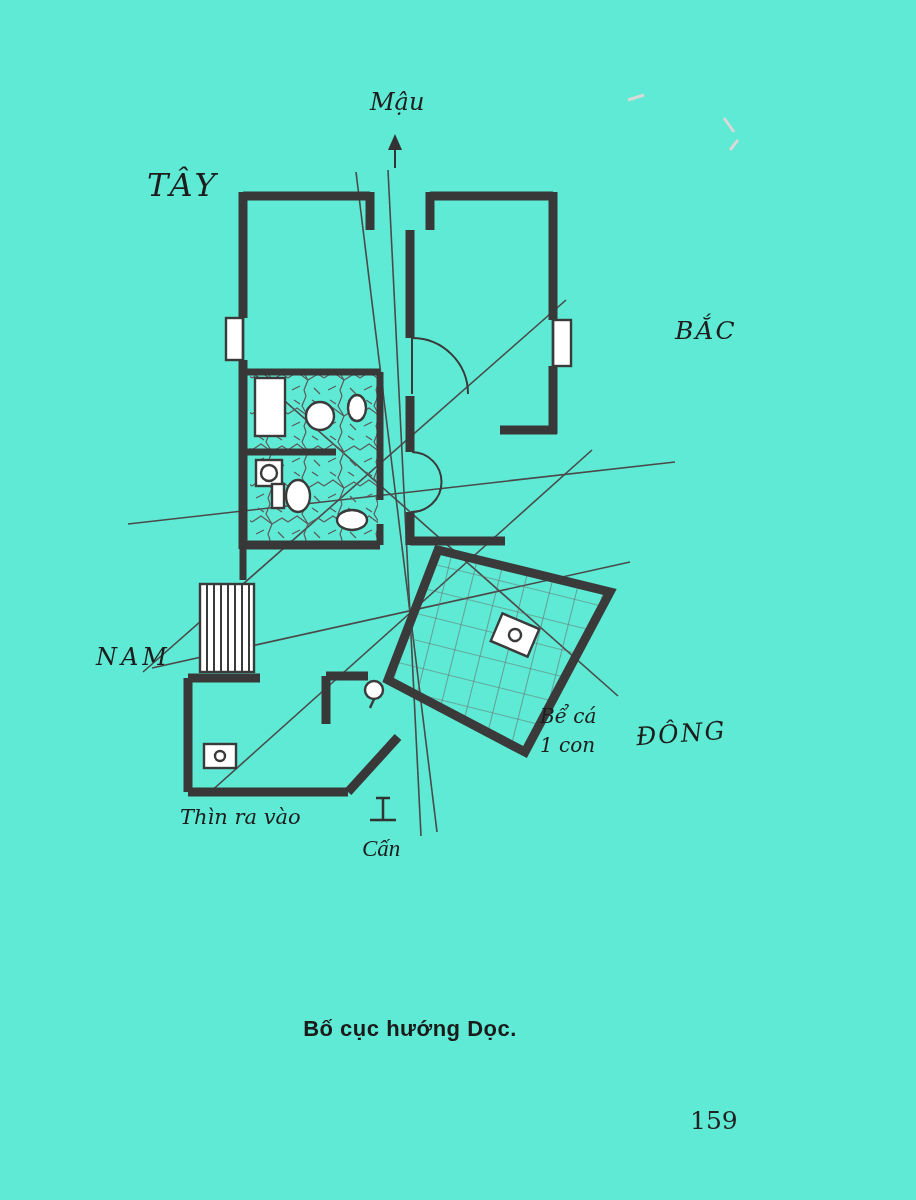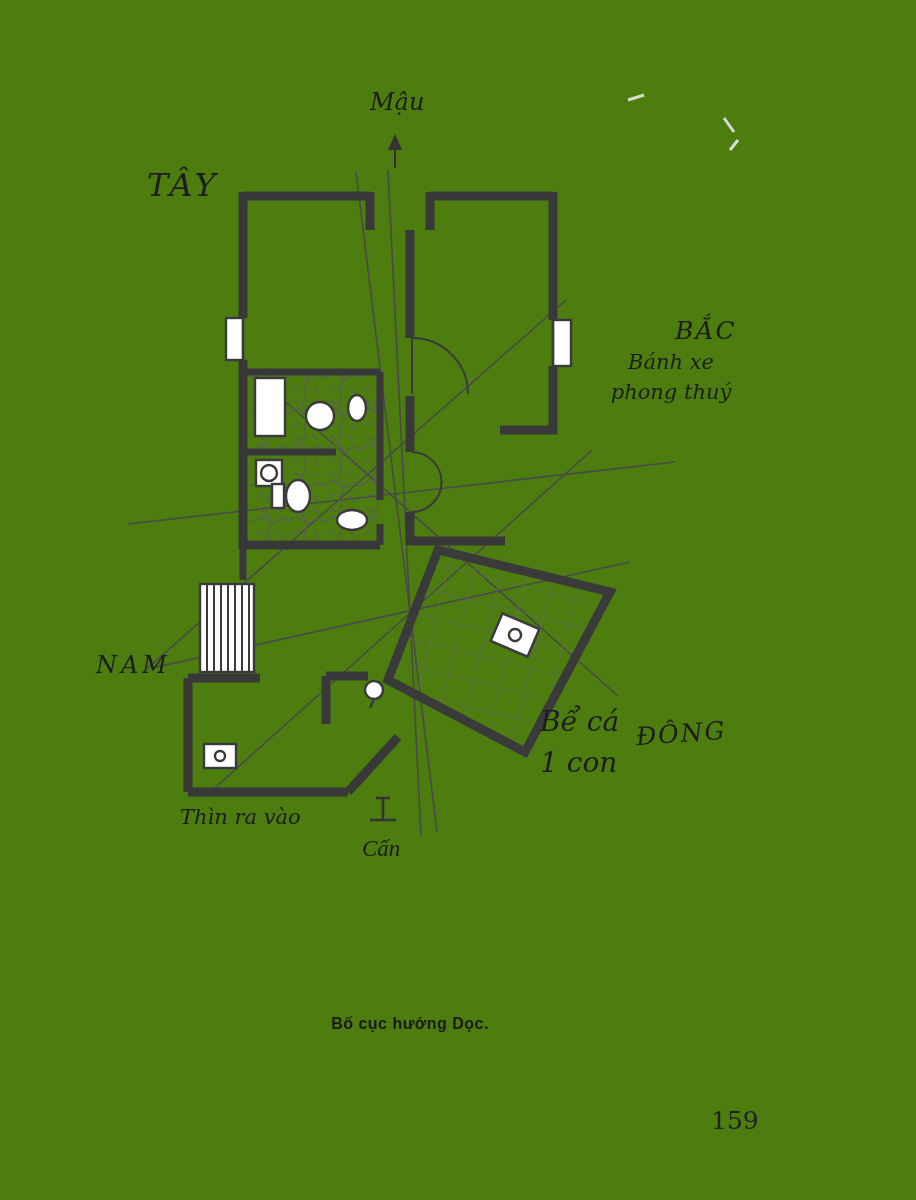--- a/index.html
+++ b/index.html
@@ -1,51 +1,51 @@
 <!DOCTYPE html>
 <html><head>
 <meta charset="utf-8">
 <style>
   html,body{margin:0;padding:0;background:#e8e8e6;}
   .page{
     position:relative;
     width:916px;height:1200px;
     margin:0 auto;
-    background:#4d7c0f;
+    background:#5eead4;
     font-family:"DejaVu Serif","Liberation Serif",serif;
     overflow:hidden;
     color:#1c1c1c;
   }
   .plan-svg{position:absolute;left:0;top:0;}
   .lbl{
     position:absolute;
     font-style:italic;
     color:#1d1d1d;
     white-space:nowrap;
     line-height:1.2;
   }
   .lbl-mau{left:370px;top:88px;font-size:24px;}
   .lbl-tay{left:147px;top:166px;font-size:32px;letter-spacing:3px;}
   .lbl-bac{left:627px;top:316px;font-size:25px;letter-spacing:2px;margin-left:48px;}
   .lbl-banhxe{left:586px;top:347px;width:170px;text-align:center;font-size:21px;line-height:1.45;}
-  .lbl-nam{left:96px;top:643px;font-size:24px;letter-spacing:4px;margin-top:8px;}
+  .lbl-nam{left:96px;top:643px;font-size:24px;letter-spacing:4px;}
   .lbl-dong{left:636px;top:719px;font-size:25px;letter-spacing:2px;transform:rotate(-4deg);}
-  .lbl-beca{left:540px;top:702px;font-size:28px;line-height:1.45;}
+  .lbl-beca{left:540px;top:702px;font-size:20px;line-height:1.45;}
   .lbl-nuoc{left:180px;top:805px;font-size:21px;}
   .lbl-can{left:362px;top:835px;font-size:23px;font-family:Liberation Serif, serif;}
   .caption{
     position:absolute;left:150px;top:1010px;width:520px;
     text-align:center;
     font-family:"Liberation Sans","DejaVu Sans",sans-serif;
-    font-weight:bold;font-size:16px;line-height:1.72;
+    font-weight:bold;font-size:22px;line-height:1.72;
     color:#1a1a1a;letter-spacing:0.5px;
   }
   .page-number{
     position:absolute;left:690px;top:1106px;
-    font-size:25px;color:#222;margin-left:21px;
+    font-size:25px;color:#222;
   }
 </style>
 </head>
 <body>
 
 <div class="page">
 
   <svg class="plan-svg" width="916" height="1200" viewBox="0 0 916 1200">
     <defs>
       <pattern id="tiles" width="36" height="36" patternUnits="userSpaceOnUse">
@@ -160,24 +160,20 @@
     <g stroke="#333" stroke-width="2.5" fill="none">
       <line x1="383" y1="798" x2="383" y2="820"></line>
       <line x1="370" y1="820" x2="396" y2="820"></line>
       <line x1="376" y1="798" x2="390" y2="798"></line>
     </g>
   </svg>
 
   <div class="lbl lbl-mau">Mậu</div>
   <div class="lbl lbl-tay">TÂY</div>
   <div class="lbl lbl-bac">BẮC</div>
-  <div class="lbl lbl-banhxe">
-    <span>Bánh xe</span><br>
-    <span>phong thuý</span>
-  </div>
   <div class="lbl lbl-nam">NAM</div>
   <div class="lbl lbl-dong">ĐÔNG</div>
   <div class="lbl lbl-beca">
     <span>Bể cá</span><br>
     <span>1 con</span>
   </div>
   <div class="lbl lbl-nuoc">Thìn ra vào</div>
   <div class="lbl lbl-can">Cấn</div>
 
   <div class="caption">

